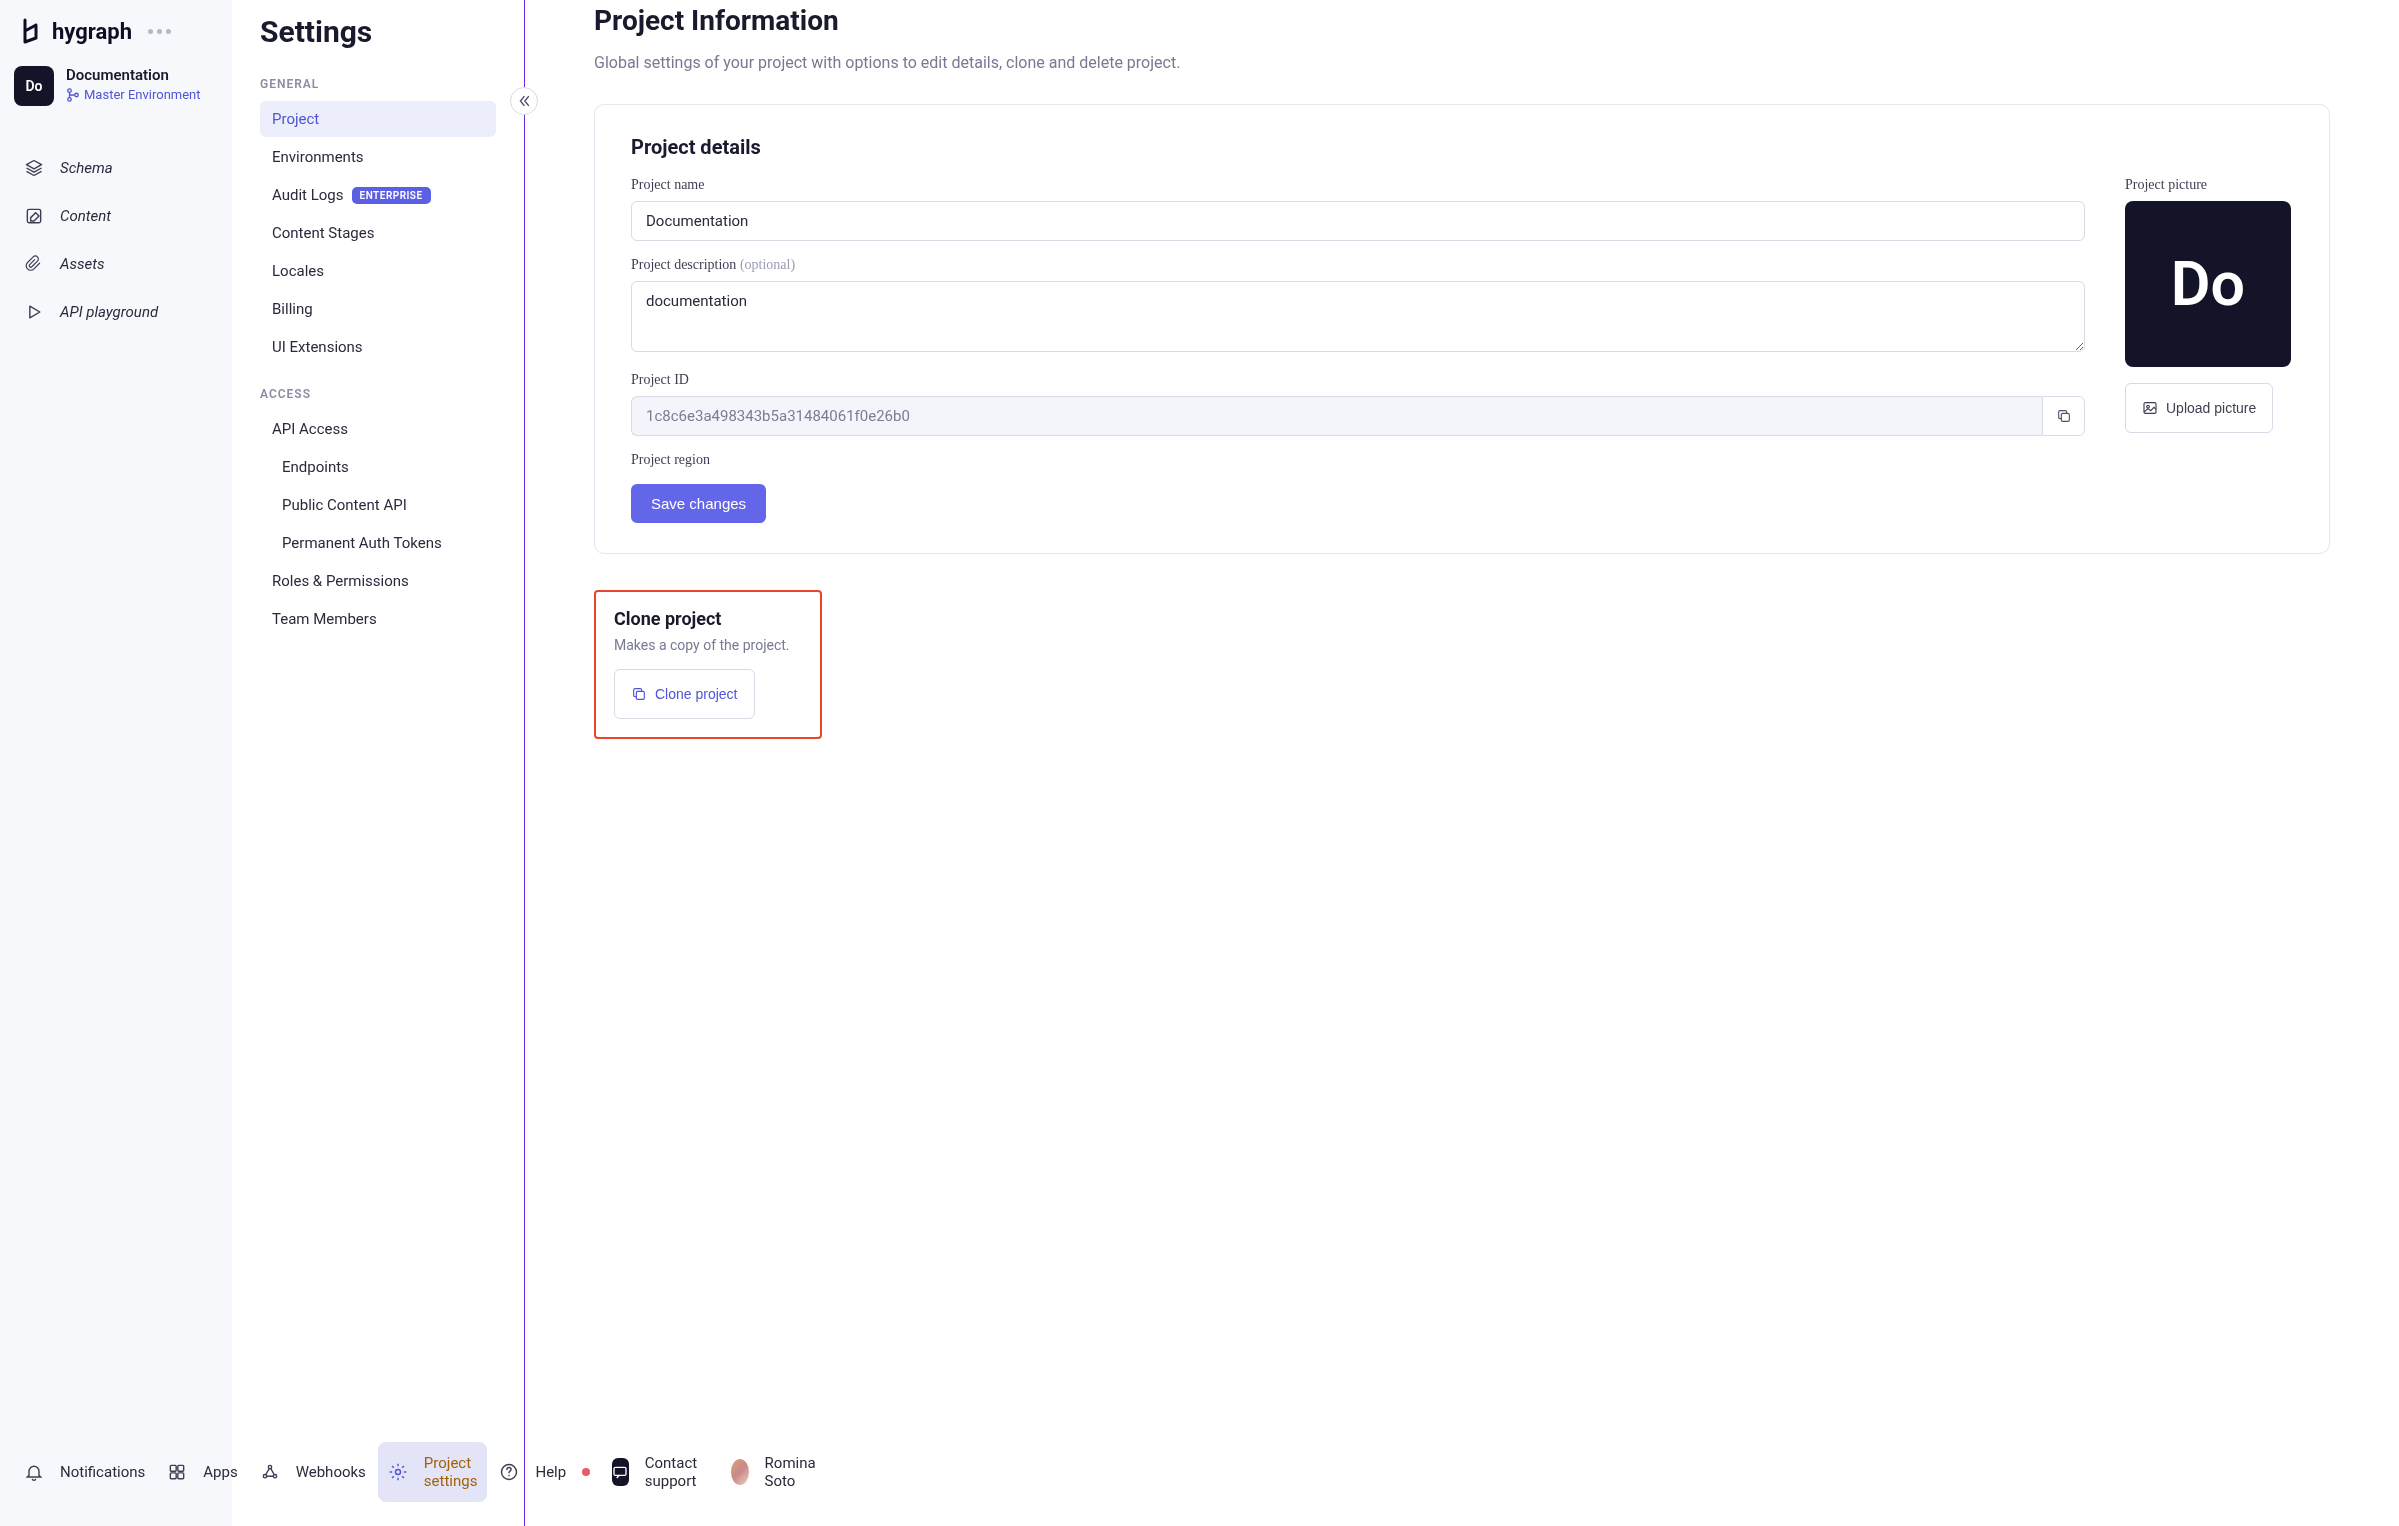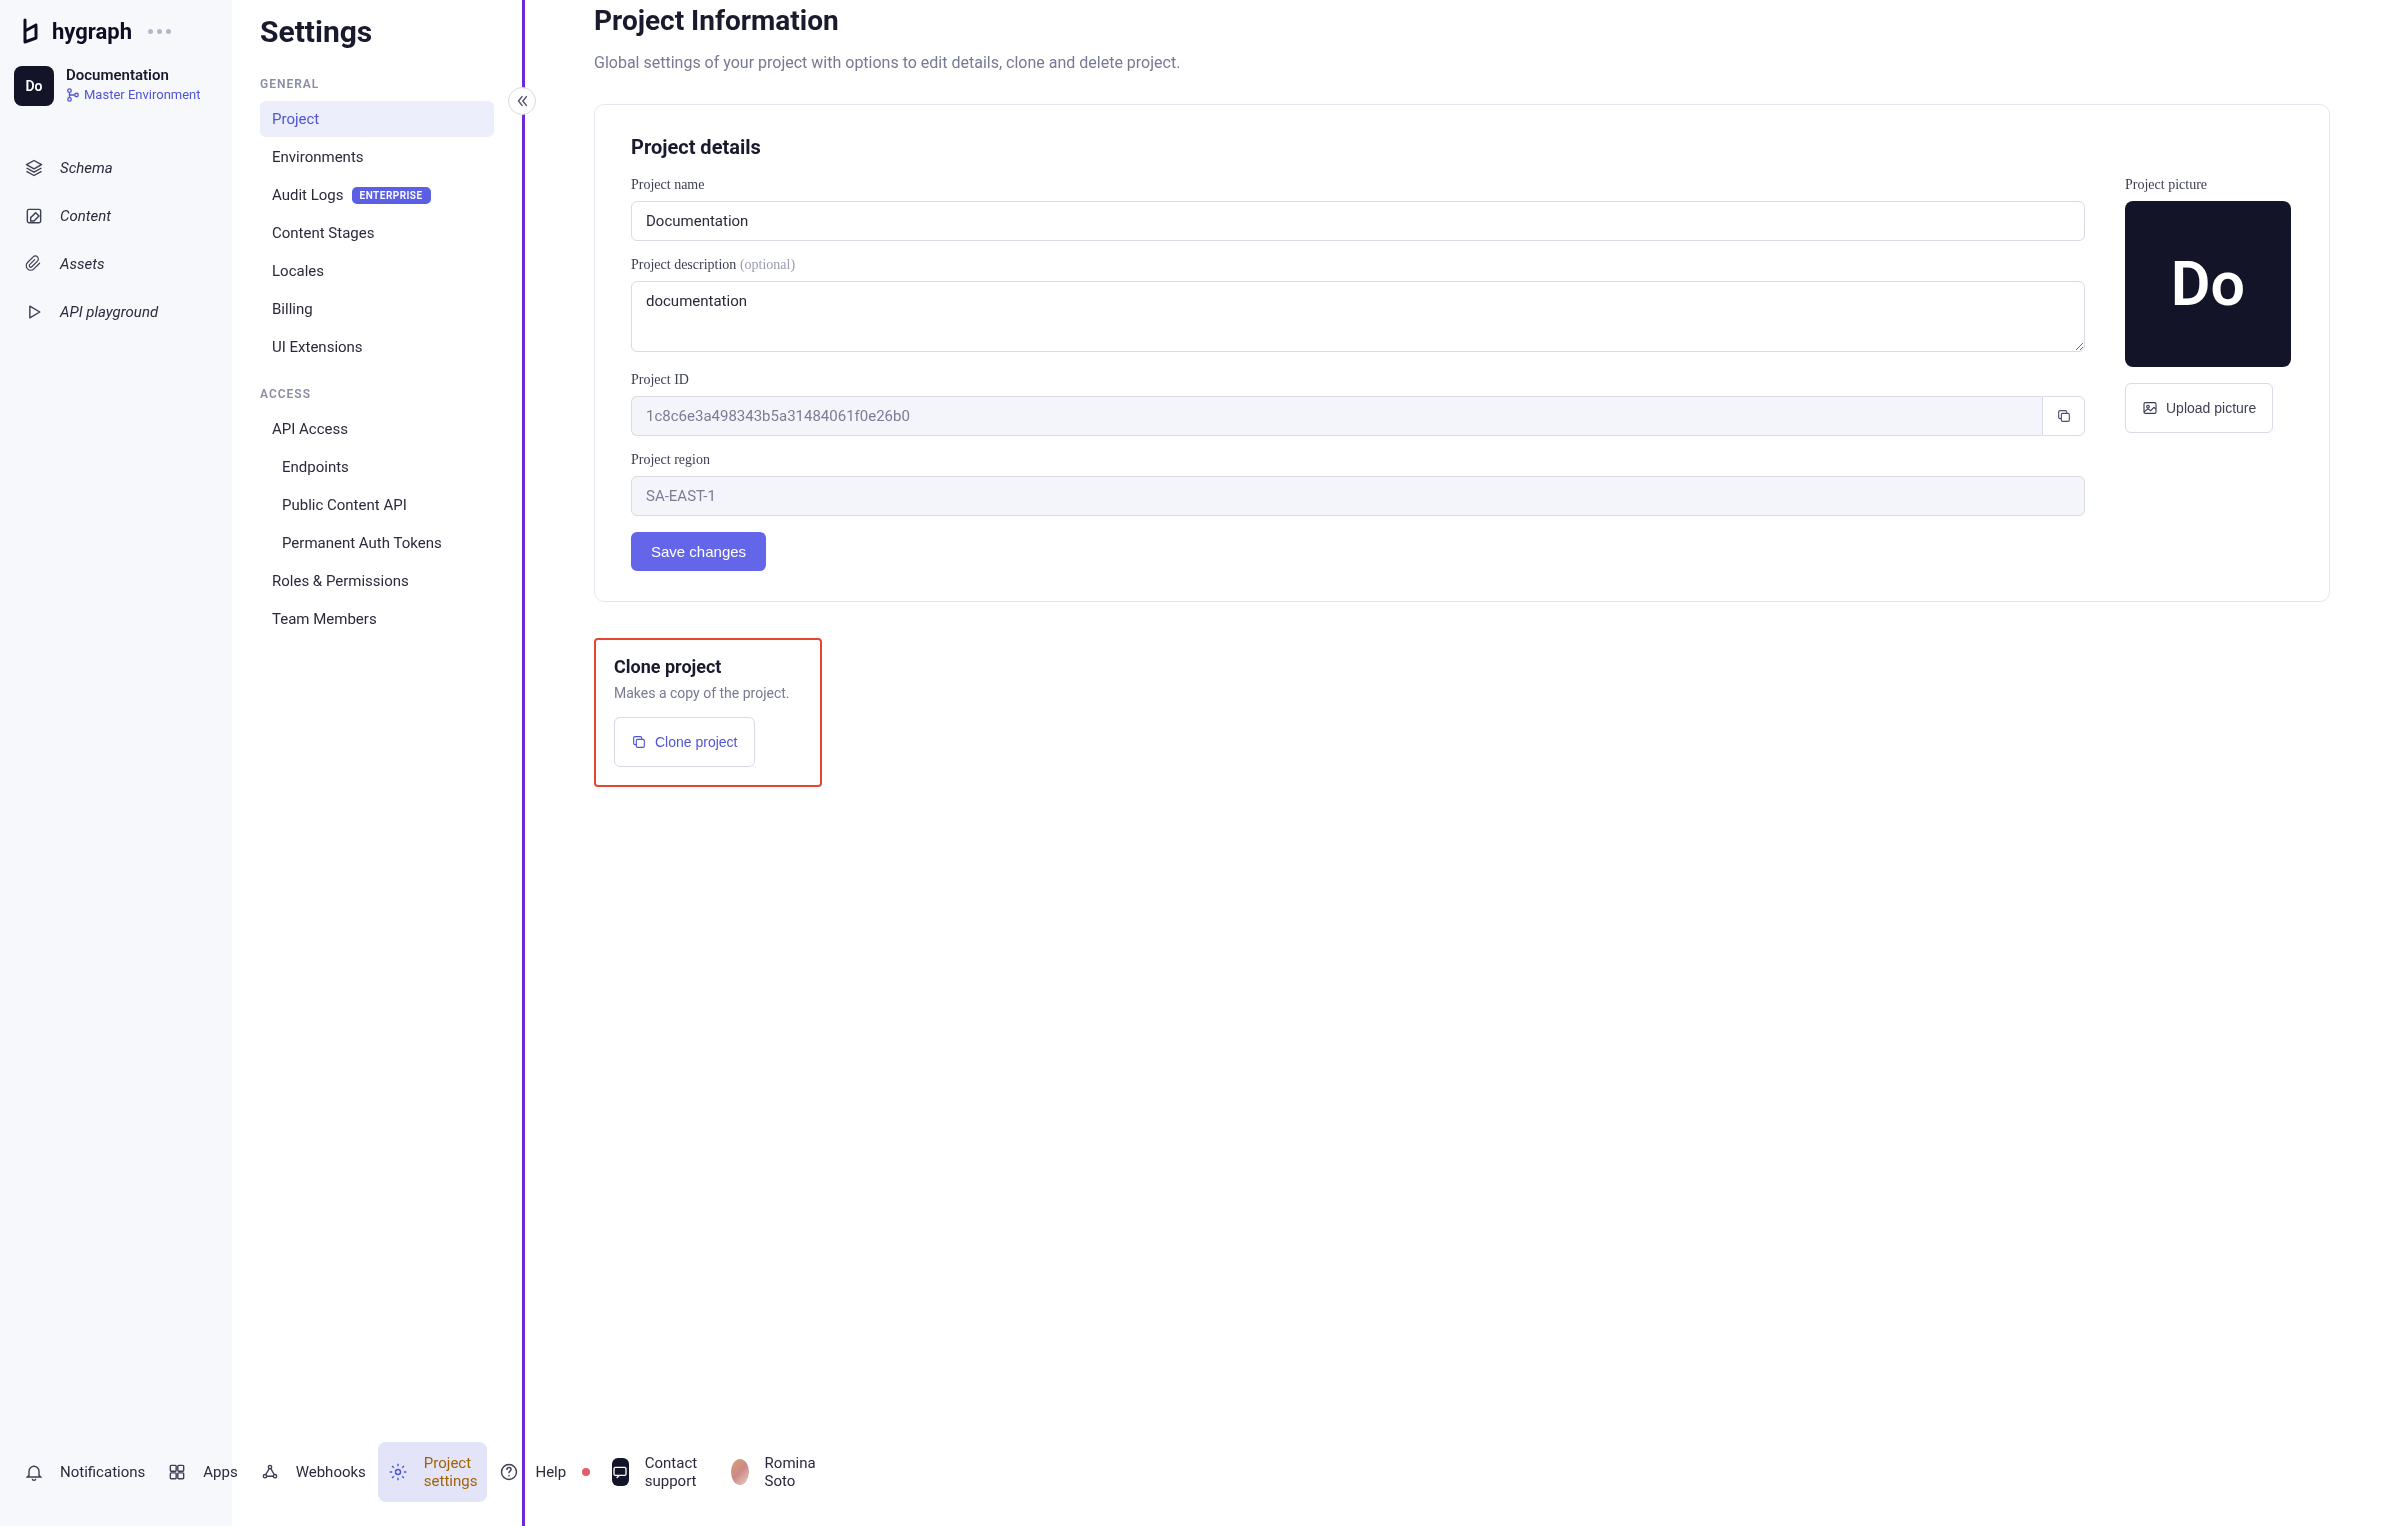--- a/index.html
+++ b/index.html
@@ -25,21 +25,21 @@
 .nav-item .icon { width: 20px; height: 20px; display: flex; align-items: center; justify-content: center; color: #3d3f52; flex-shrink: 0; }
 .nav-item.active .icon { color: #4f55d6; }
 .nav-item .dot-red { width: 8px; height: 8px; border-radius: 50%; background: #e85a6a; margin-left: auto; }
 
 .nav-spacer { flex: 1; }
 .nav-bottom { display: flex; flex-direction: row; gap: 2px; padding: 0 14px 6px; }
 .contact-icon { width: 28px; height: 28px; background: #131427; border-radius: 6px; display: flex; align-items: center; justify-content: center; color: #fff; }
 .avatar-img { width: 26px; height: 26px; border-radius: 50%; background: linear-gradient(135deg,#d4a574 0%, #c88 50%, #e8d5c4 100%); }
 
 
-.settings-col { width: 293px; border-right: 3px solid #6d28d9; padding: 14px 28px; position: relative; }
+.settings-col { width: 293px; border-right: 1px solid #6d28d9; padding: 14px 28px; position: relative; }
 .collapse-btn { position: absolute; right: -14px; top: 87px; width: 28px; height: 28px; border-radius: 50%; background: #fff; border: 1px solid #d8dae5; display: flex; align-items: center; justify-content: center; cursor: pointer; font-size: 13px; color: #51536b; }
 .settings-h { font-size: 30px; font-weight: 700; margin-bottom: 28px; }
 .settings-group-label { font-size: 12px; letter-spacing: 1px; color: #8a8da3; font-weight: 600; margin-bottom: 10px; }
 .settings-list { display: flex; flex-direction: column; gap: 2px; margin-bottom: 22px; }
 .settings-link { padding: 9px 12px; border-radius: 6px; font-size: 15px; color: #2a2a3c; cursor: pointer; display: flex; align-items: center; gap: 8px; }
 .settings-link.active { background: #edeefb; color: #4f55d6; }
 .settings-link.sub { padding-left: 22px; }
 .badge-ent { background: #5b5fe3; color: #fff; font-size: 10px; letter-spacing: 0.5px; padding: 3px 8px; border-radius: 5px; font-weight: 600; }
 
 
@@ -293,21 +293,20 @@
               <button class="copy-btn">
                 <svg width="16" height="16" viewBox="0 0 24 24" fill="none">
                     <rect x="8" y="8" width="12" height="12" rx="2" stroke="currentColor" stroke-width="1.7"></rect>
                     <path d="M16 8 V6 C16 4.9 15.1 4 14 4 H6 C4.9 4 4 4.9 4 6 V14 C4 15.1 4.9 16 6 16 H8" stroke="currentColor" stroke-width="1.7"></path>
                   </svg>
               </button>
             </div>
           </div>
           <div class="field">
             <label class="field-label">Project region</label>
-            <input type="text" readonly="" value="SA-EAST-1" style="">
           </div>
           <button class="btn-primary">Save changes</button>
         </div>
         <div class="details-right">
           <label class="field-label">Project picture</label>
           <div class="pic-box">Do</div>
           <button class="btn-outline">
             <svg width="16" height="16" viewBox="0 0 24 24" fill="none">
                 <rect x="3" y="4" width="18" height="16" rx="2" stroke="currentColor" stroke-width="1.7"></rect>
                 <circle cx="9" cy="10" r="2" stroke="currentColor" stroke-width="1.7"></circle>

